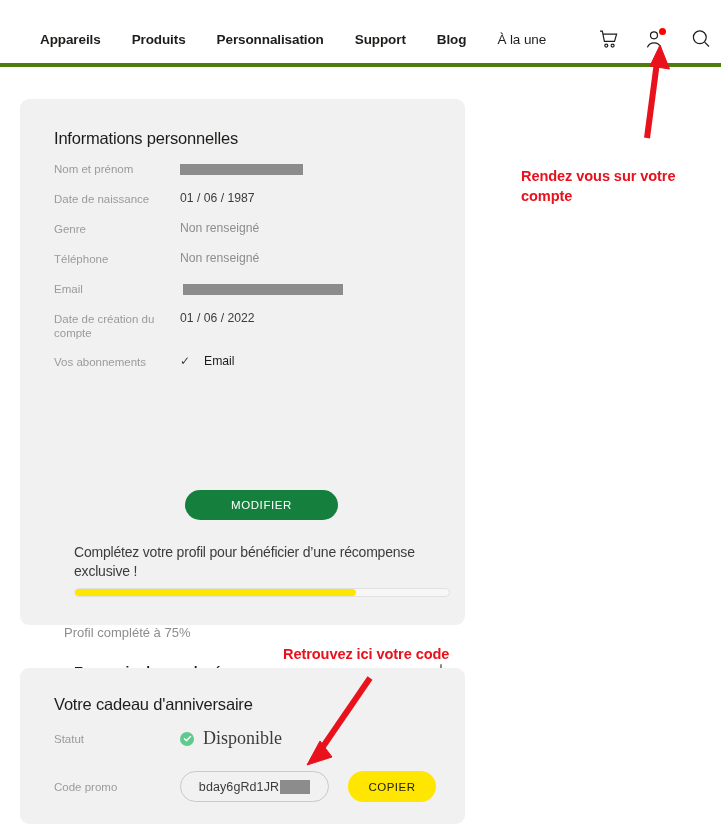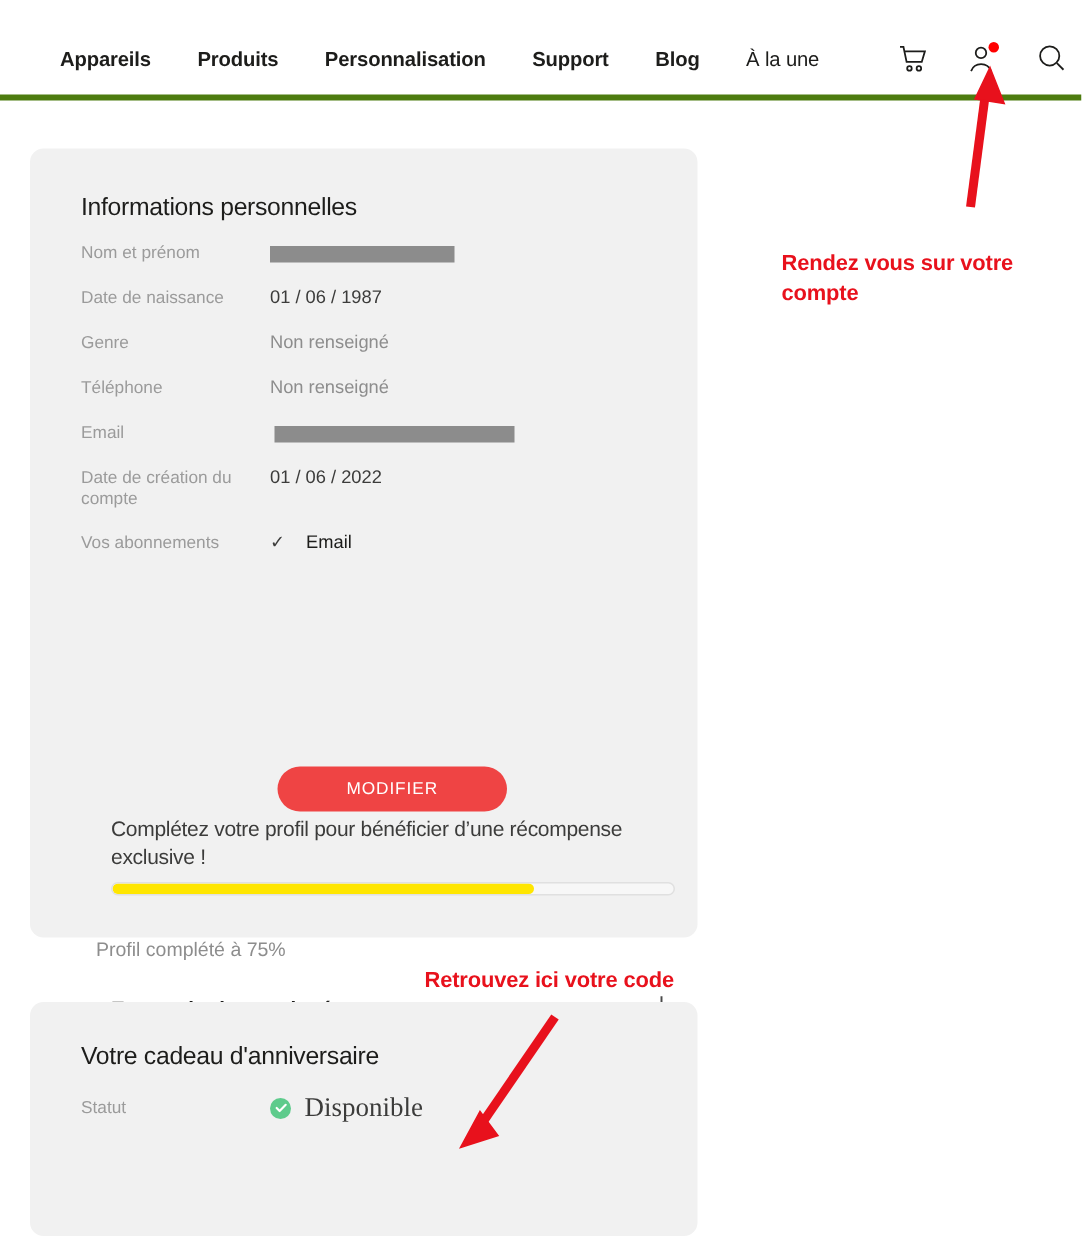--- a/index.html
+++ b/index.html
@@ -150,30 +150,29 @@
     font-size: 12.2px;
     color: #1d1d1b;
     font-weight: 500;
   }
 
   
   .btn-modifier {
     position: absolute;
     left: 165px; top: 391px;
     width: 153px; height: 30px;
-    background: #ef4444;
+    background: #15803d;
     color: #ffffff;
     border: none;
     border-radius: 15px;
     font-family: inherit;
     font-size: 11.5px;
     letter-spacing: 0.6px;
     cursor: pointer;
     padding: 0;
-    margin-top: 21px;
   }
 
   
   .reward-text {
     position: absolute;
     left: 54px; top: 444px;
     width: 380px;
     font-size: 14px;
     line-height: 19px;
     color: #3c3c3b;
@@ -446,20 +445,28 @@
       <span class="status-value">
         <span class="status-badge-icon">
           <svg width="9" height="9" viewBox="0 0 10 10" fill="none" stroke="#ffffff" stroke-width="1.6" stroke-linecap="round" stroke-linejoin="round">
             <path d="M1.6 5.2l2.2 2.2 4.5-4.6"></path>
           </svg>
         </span>
         <span class="status-text">Disponible</span>
       </span>
     </div>
 
+    <div class="gift-row promo-row">
+      <span class="gift-label">Code promo</span>
+      <span class="code-pill">
+        <span class="code-text">bday6gRd1JR</span>
+          <span class="code-redact"></span>
+      </span>
+      <button class="btn-copier">COPIER</button>
+    </div>
 
   </div>
 
 </section>
 
 <div class="annotation" id="ann-account">Rendez vous sur votre compte</div>
 <div class="annotation" id="ann-code">Retrouvez ici votre code</div>
 
 <svg class="arrow-layer" viewBox="0 0 721 824">
 

